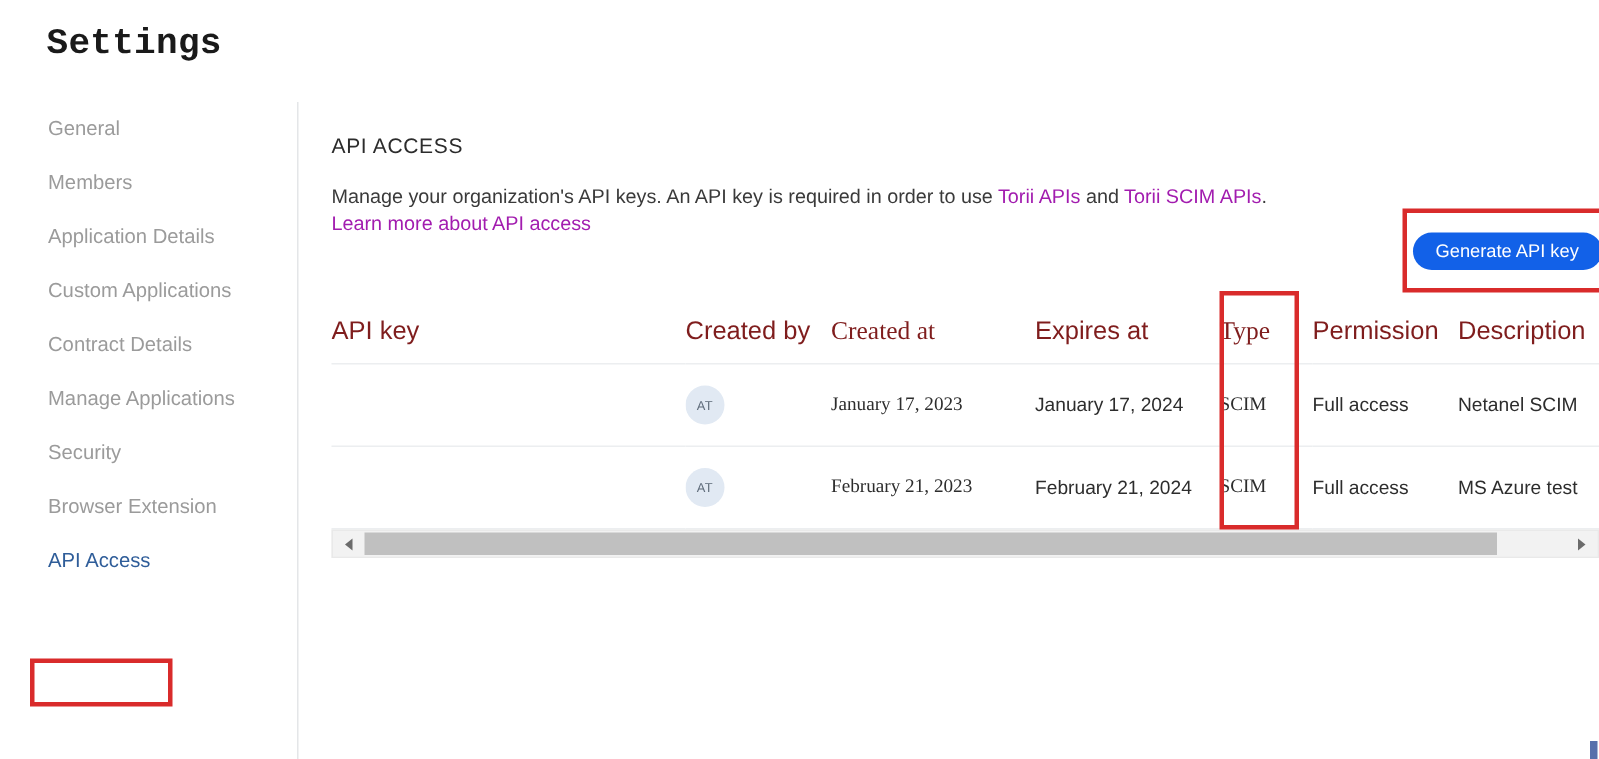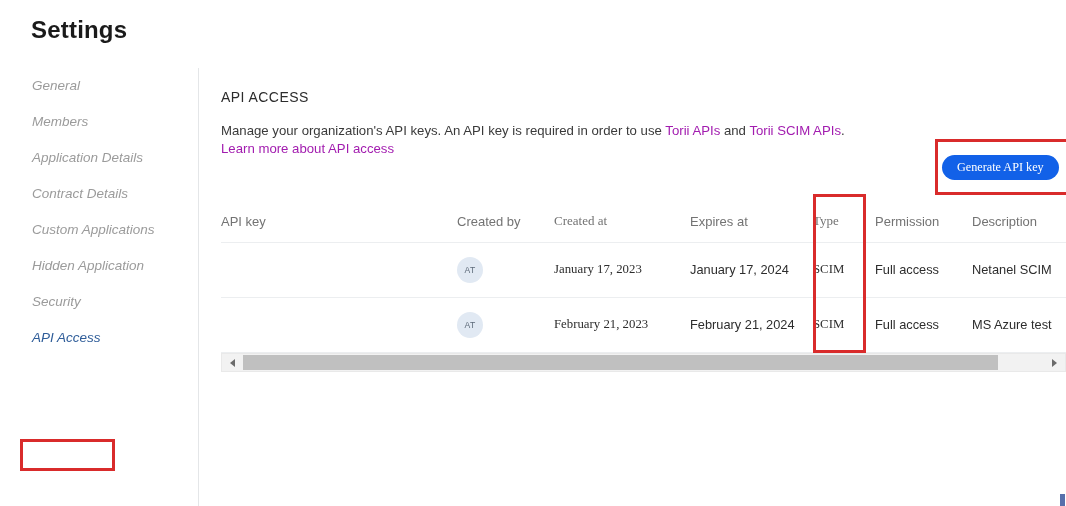--- a/index.html
+++ b/index.html
@@ -17,37 +17,36 @@
     width: 1066px;
     height: 506px;
     background: #ffffff;
   }
 
   
   .page-title {
     position: absolute;
     left: 31px;
     top: 16px;
-    font-family: Liberation Sans, sans-serif;
+    font-family: Liberation Mono, monospace;
     font-size: 24px;
     font-weight: 700;
     color: #1a1a1a;
     letter-spacing: 0.2px;
     text-align: right;
   }
 
   
   .sidebar {
     position: absolute;
     left: 0;
     top: 68px;
     width: 198px;
     height: 438px;
     background: #ffffff;
-    font-style: italic;
   }
   .sidebar-item {
     position: relative;
     height: 36px;
     line-height: 36px;
     padding-left: 32px;
     font-size: 13.5px;
     color: #9b9b9b;
     white-space: nowrap;
     cursor: pointer;
@@ -116,21 +115,21 @@
   .gen-btn {
     position: absolute;
     left: 721px;
     top: 87px;
     height: 25px;
     padding: 0 15px;
     border: none;
     border-radius: 13px;
     background: #1261e8;
     color: #ffffff;
-    font-family: Liberation Serif, serif;
+    font-family: Liberation Sans, sans-serif;
     font-size: 12.2px;
     line-height: 25px;
     cursor: pointer;
     white-space: nowrap;
     text-align: center;
   }
   .annot-btn {
     position: absolute;
     left: 714px;
     top: 71px;
@@ -153,22 +152,22 @@
     table-layout: fixed;
   }
   .tbl th, .tbl td {
     text-align: left;
     font-weight: normal;
     white-space: nowrap;
     overflow: hidden;
   }
   .tbl thead th {
     height: 41px;
-    font-size: 13px;
-    color: #737373;
+    font-size: 17px;
+    color: #7f1d1d;
     border-bottom: 1px solid #eceef0;
     vertical-align: middle;
     margin-left: 12px;
   }
   .tbl tbody td {
     height: 55px;
     font-size: 12.8px;
     color: #2d2d2d;
     border-bottom: 1px solid #eceef0;
     vertical-align: middle;
@@ -274,30 +273,33 @@
     <div class="sidebar-item">
       <span class="sidebar-item-label">General</span>
     </div>
     <div class="sidebar-item">
       <span class="sidebar-item-label">Members</span>
     </div>
     <div class="sidebar-item">
       <span class="sidebar-item-label">Application Details</span>
     </div>
     <div class="sidebar-item">
+      <span class="sidebar-item-label">Custom Applications</span>
+    </div>
+    <div class="sidebar-item">
       <span class="sidebar-item-label">Contract Details</span>
     </div>
     <div class="sidebar-item">
-      <span class="sidebar-item-label">Custom Applications</span>
-    </div>
-    <div class="sidebar-item">
-      <span class="sidebar-item-label">Hidden Application</span>
+      <span class="sidebar-item-label">Manage Applications</span>
     </div>
     <div class="sidebar-item">
       <span class="sidebar-item-label">Security</span>
+    </div>
+    <div class="sidebar-item">
+      <span class="sidebar-item-label">Browser Extension</span>
     </div>
     <div class="sidebar-item active">
       <span class="sidebar-item-label">API Access</span>
     </div>
   </nav>
 
   <div class="annot-sidebar"></div>
   <div class="v-divider"></div>
 
   <main class="content">

